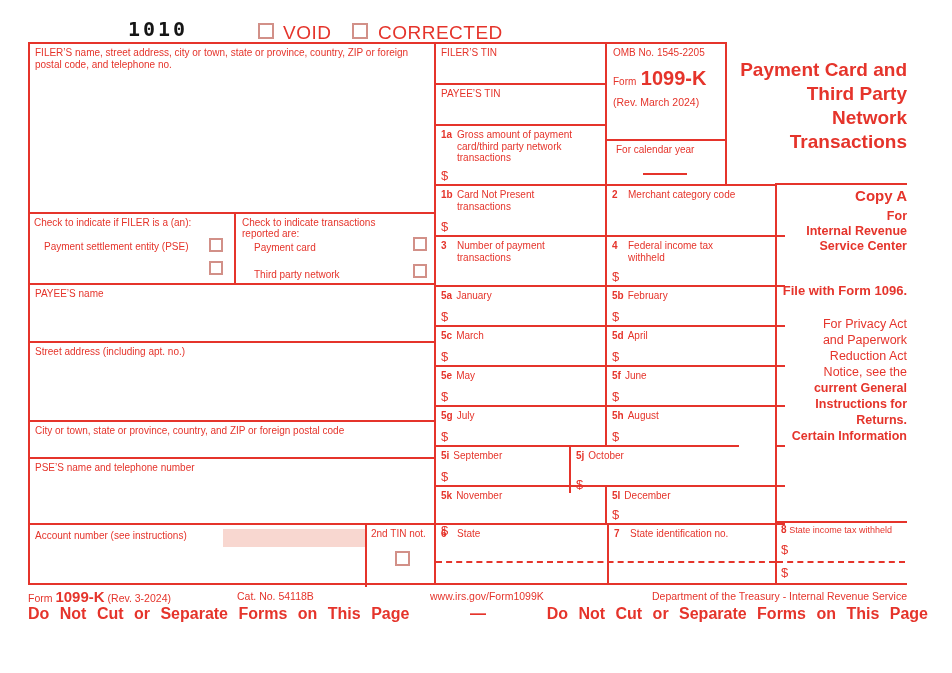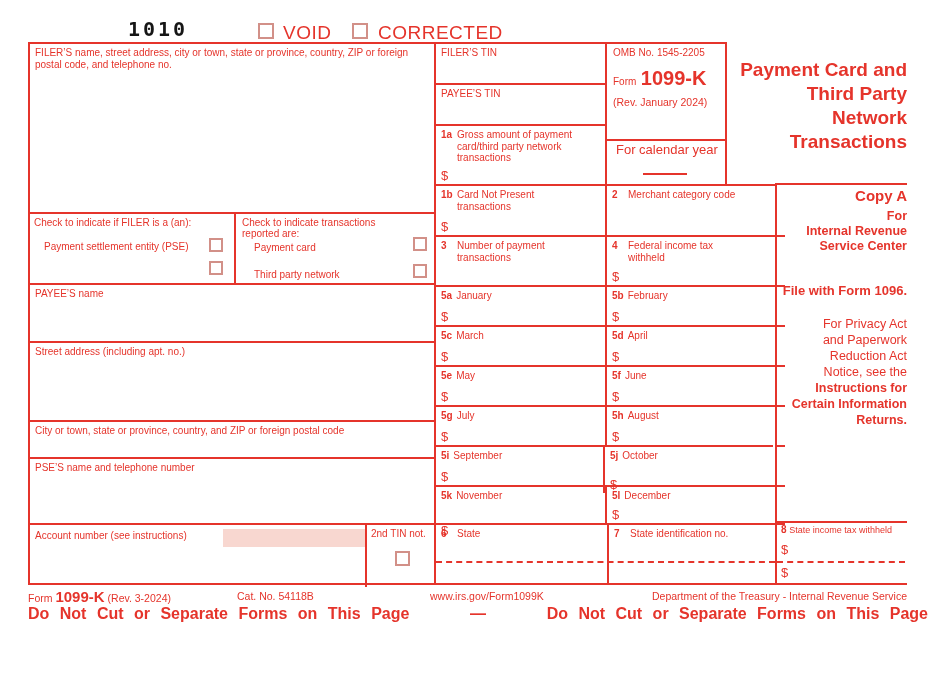--- a/index.html
+++ b/index.html
@@ -114,24 +114,24 @@
 <div class="cell" style="left:434px;top:83px;width:171px;height:41px;">
   <div class="lbl">PAYEE’S TIN</div>
 </div>
 
 <div class="cell" style="left:605px;top:42px;width:120px;height:97px;">
   <div class="lbl" style="padding-left:6px;">OMB No. 1545-2205</div>
   <div style="padding:8px 0 0 6px;">
     <span style="font-size:10px;">Form</span>
     <b style="font-size:20px;">1099-K</b>
   </div>
-  <div style="padding:6px 0 0 6px;font-size:10.5px;">(Rev. January 2024)</div>
+  <div style="padding:6px 0 0 6px;font-size:10.5px;">(Rev. March 2024)</div>
 </div>
 <div class="cell" style="left:605px;top:139px;width:120px;height:45px;">
-  <div class="lbl" style="padding-left:9px;font-size:13px;">For calendar year</div>
+  <div class="lbl" style="padding-left:9px;font-size:10px;">For calendar year</div>
   <div class="calblank" style="left:36px;top:32px;width:44px;height:2px;"></div>
 </div>
 
 <div class="cell" style="left:434px;top:124px;width:171px;height:60px;">
   <div class="lbl flex-lbl">
       <span class="num">1a</span>
       <span style="max-width:130px;">Gross amount of payment card/third party network transactions</span>
     </div>
   <div class="dollar">$</div>
 </div>
@@ -191,21 +191,21 @@
   <div class="dollar">$</div>
 </div>
 <div class="cell mon" style="left:605px;top:405px;width:170px;height:40px;">
   <div class="lbl"><span class="num">5h</span><span>August</span></div>
   <div class="dollar">$</div>
 </div>
 <div class="cell mon" style="left:434px;top:445px;width:171px;height:40px;">
   <div class="lbl"><span class="num">5i</span><span>September</span></div>
   <div class="dollar">$</div>
 </div>
-<div class="cell mon" style="left:603px;top:445px;width:170px;height:48px;">
+<div class="cell mon" style="left:569px;top:445px;width:170px;height:48px;">
   <div class="lbl"><span class="num">5j</span><span>October</span></div>
   <div class="dollar">$</div>
 </div>
 <div class="cell mon" style="left:434px;top:485px;width:171px;height:54px;">
   <div class="lbl"><span class="num">5k</span><span>November</span></div>
   <div class="dollar">$</div>
 </div>
 <div class="cell mon" style="left:605px;top:485px;width:170px;height:38px;">
   <div class="lbl"><span class="num">5l</span><span>December</span></div>
   <div class="dollar">$</div>
@@ -256,23 +256,24 @@
   <div>For</div>
   <div>Internal Revenue</div>
   <div>Service Center</div>
 </div>
 <div class="rtext file1096" style="right:45px;top:283px;width:200px;">File with Form 1096.</div>
 <div class="rtext privacy" style="right:45px;top:316px;width:180px;">
   <div>For Privacy Act</div>
   <div>and Paperwork</div>
   <div>Reduction Act</div>
   <div>Notice, see the</div>
+  <div class="pbold">current General</div>
   <div class="pbold">Instructions for</div>
+  <div class="pbold">Returns.</div>
   <div class="pbold">Certain Information</div>
-  <div class="pbold">Returns.</div>
 </div>
 
 <div class="footer1" style="left:28px;top:588px;">
   <span class="f-small">Form</span>
   <span class="f-big">1099-K</span>
   <span class="f-small">(Rev. 3-2024)</span>
 </div>
 <div class="footer1" style="left:237px;top:590px;">Cat. No. 54118B</div>
 <div class="footer1" style="left:430px;top:590px;">www.irs.gov/Form1099K</div>
 <div class="footer1" style="right:45px;top:590px;">Department of the Treasury - Internal Revenue Service</div>

